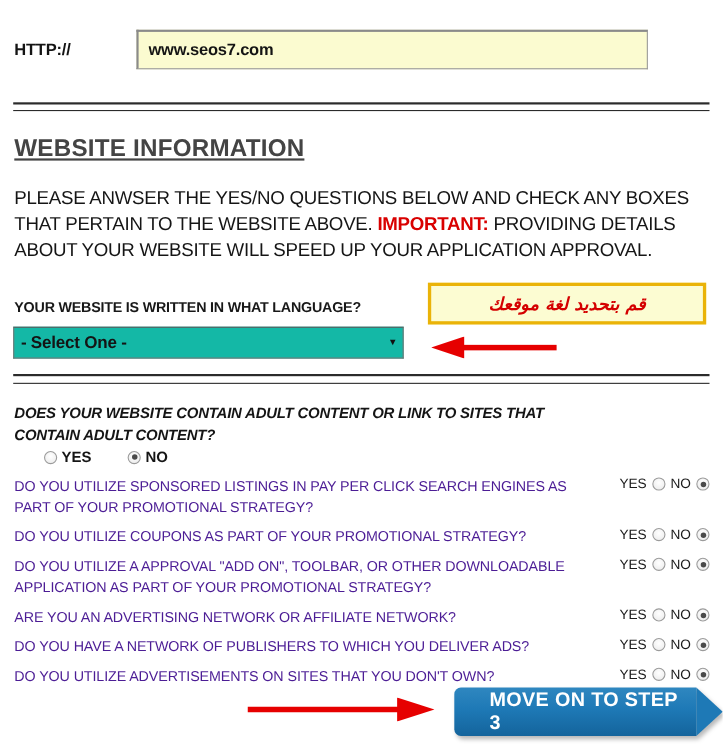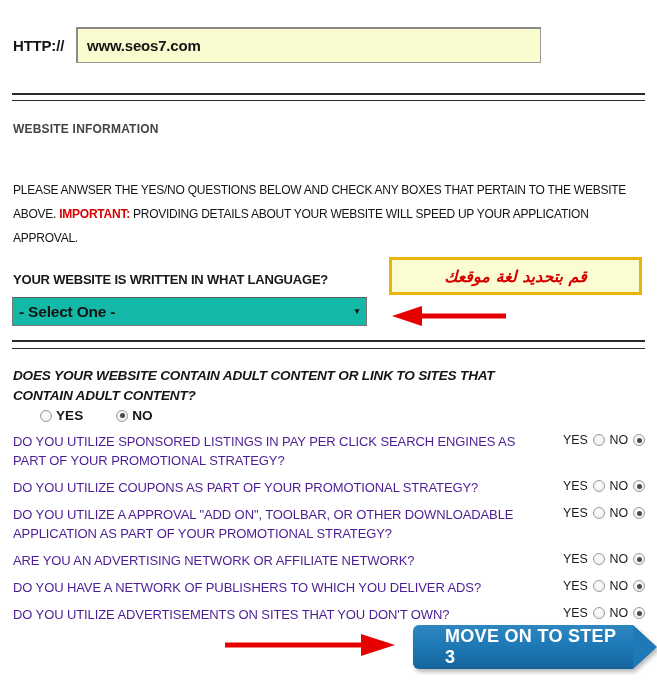--- a/index.html
+++ b/index.html
@@ -20,21 +20,21 @@
   .url-row {
     position: absolute;
     left: 0;
     top: 24px;
     width: 657px;
     height: 42px;
     display: flex;
     align-items: center;
   }
   .url-label {
-    width: 76px;
+    width: 100px;
     padding-left: 13px;
     box-sizing: border-box;
     font-size: 15px;
     font-weight: bold;
     letter-spacing: -0.2px;
     color: #141414;
   }
   .url-input {
     width: 465px;
     height: 36px;
@@ -43,52 +43,54 @@
     border: 1px solid #9a9a9a;
     border-top: 2px solid #8a8a8a;
     border-left: 2px solid #8a8a8a;
     font-family: "Liberation Sans", sans-serif;
     font-size: 15px;
     font-weight: bold;
     color: #141414;
     padding: 0 9px;
     letter-spacing: -0.2px;
     outline: none;
+    margin-left: 24px;
   }
 
   
   .divider {
     position: absolute;
     left: 12px;
     width: 633px;
     height: 0;
     border-top: 2px solid #2b2b2b;
   }
   .divider.thin {
     border-top: 1px solid #2b2b2b;
   }
 
   
   .section-heading {
     position: absolute;
     left: 13px;
     top: 122px;
-    font-size: 12px;
+    font-size: 22px;
     font-weight: bold;
     letter-spacing: 0.2px;
     color: #444444;
+    text-decoration: underline;
   }
 
   
   .intro {
     position: absolute;
     left: 13px;
-    top: 178px;
+    top: 168px;
     width: 620px;
-    font-size: 12px;
+    font-size: 17px;
     line-height: 24px;
     color: #151515;
     letter-spacing: -0.25px;
   }
   .intro .important {
     color: #d90000;
     font-weight: bold;
   }
 
   

